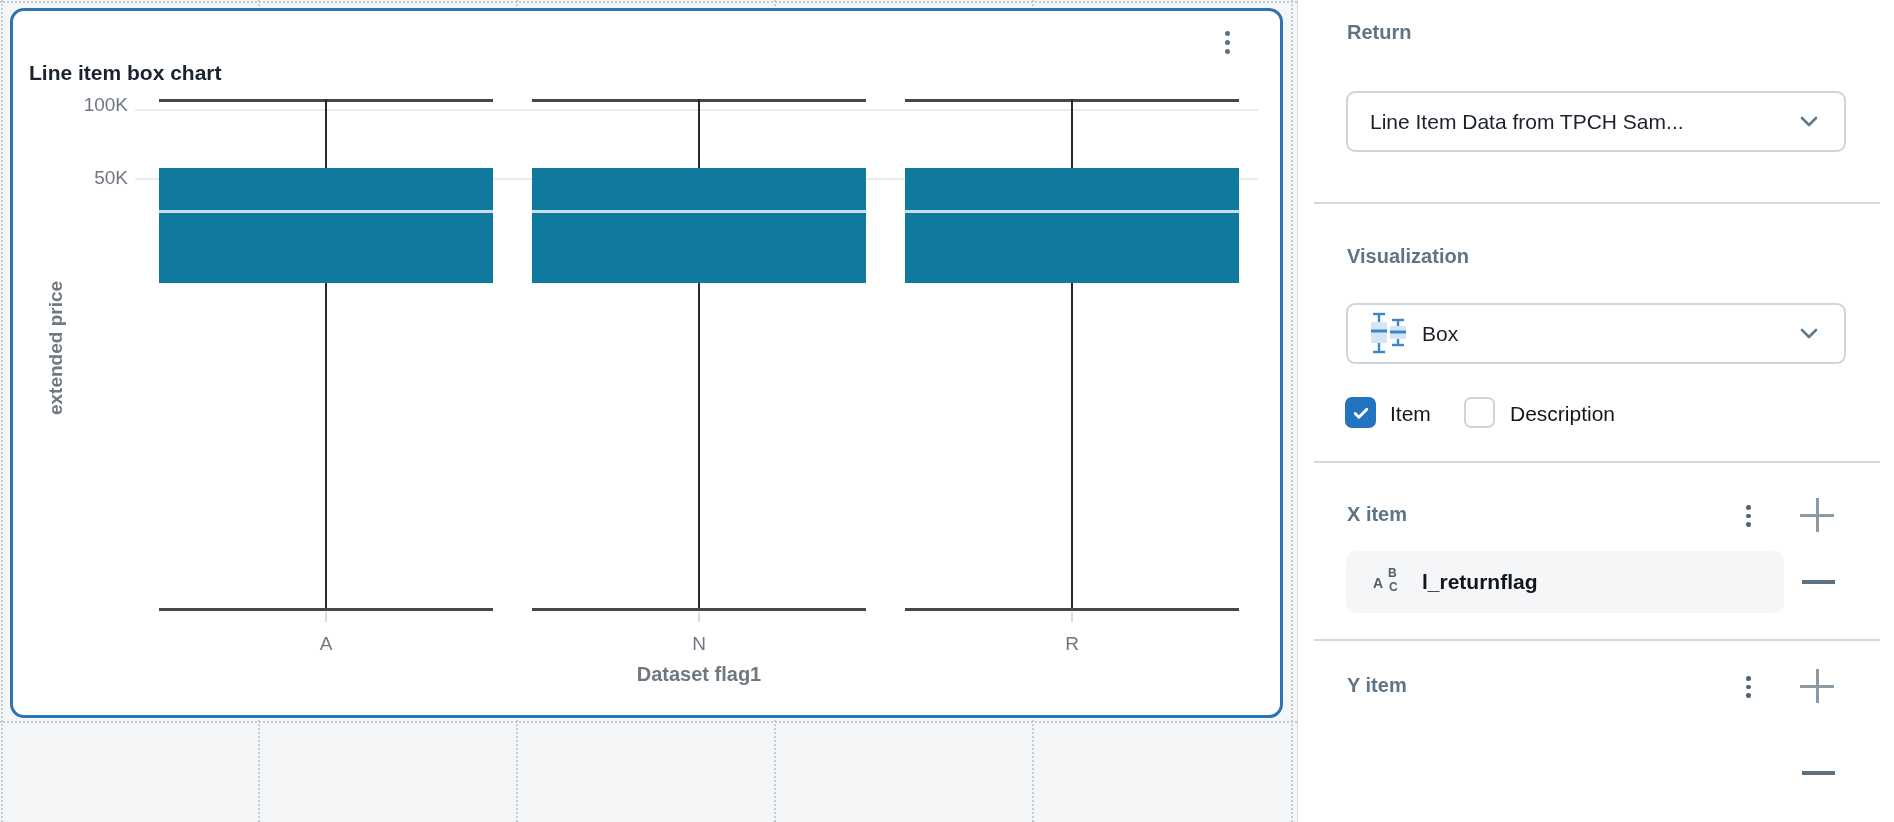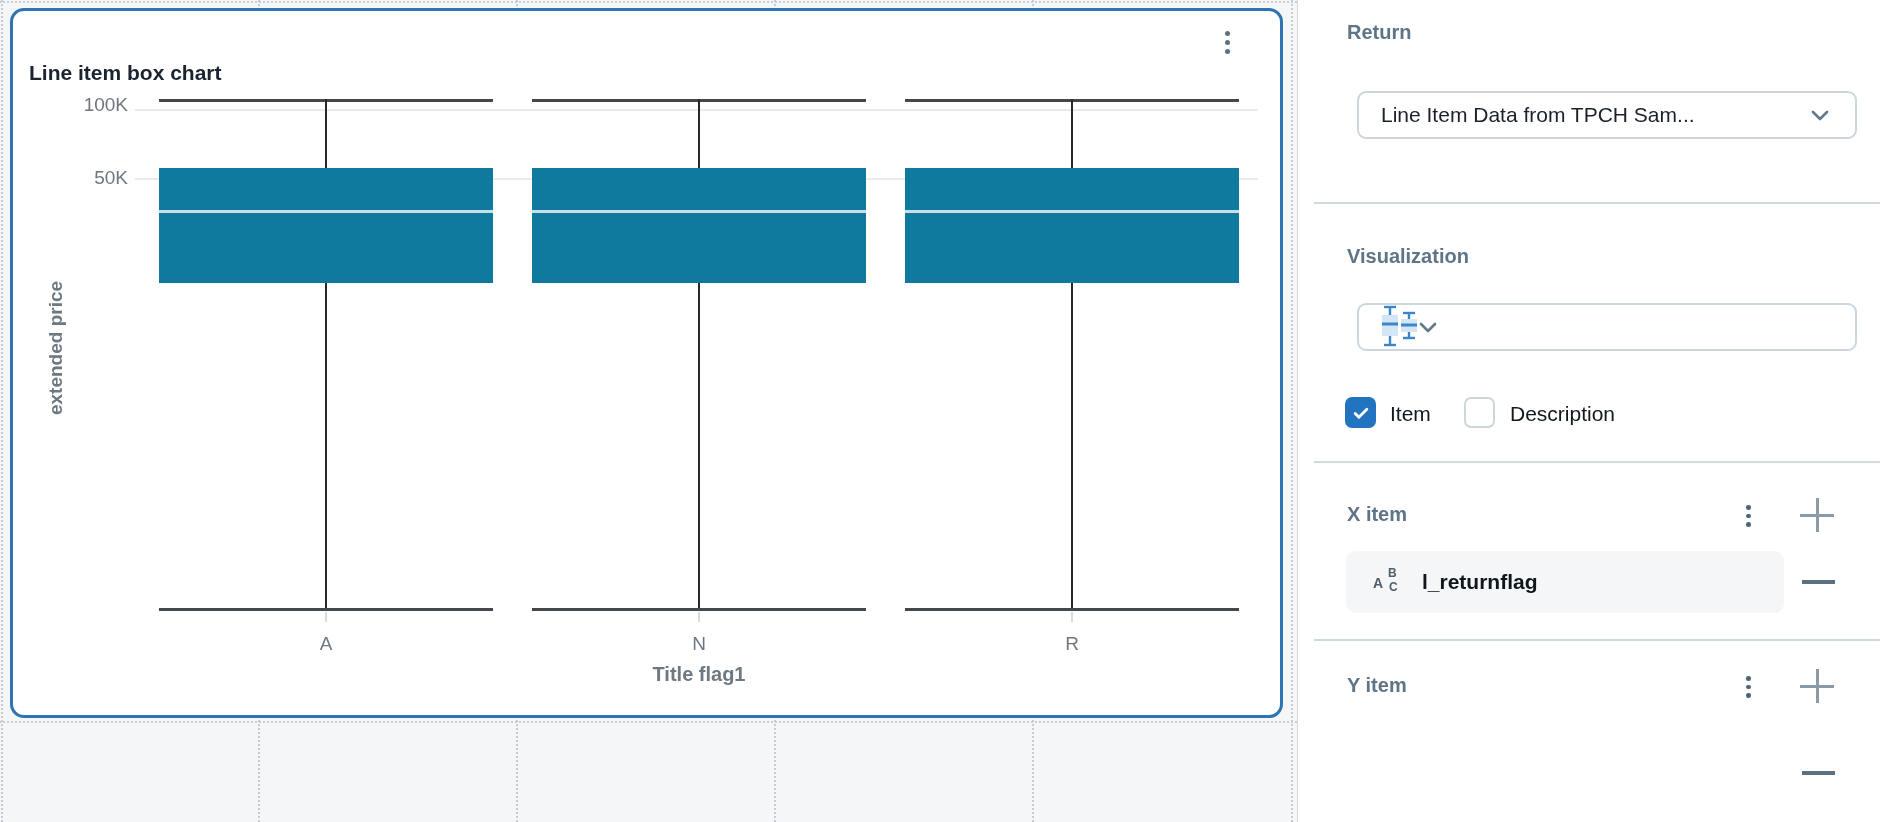--- a/index.html
+++ b/index.html
@@ -39,21 +39,21 @@
           font-size:20px;font-weight:700;color:#6e7881;}
   .ytitle{position:absolute;left:-96px;top:325px;width:280px;height:24px;text-align:center;
           font-size:19px;font-weight:700;color:#6e7881;transform:rotate(-90deg);}
 
   
   .panel{position:absolute;left:1297px;top:0;width:597px;height:822px;background:#ffffff;
          border-left:1px solid #d5dade;box-sizing:border-box;}
   .sec-label{position:absolute;left:49px;font-size:20px;font-weight:700;color:#5e7487;}
   .divider{position:absolute;left:16px;width:566px;height:2px;background:#cfdae0;}
   .select{
-    position:absolute;left:59px;width:500px;height:48px;border:2px solid #ccd6de;border-radius:9px;
+    position:absolute;left:48px;width:500px;height:61px;border:2px solid #ccd6de;border-radius:9px;
     display:flex;align-items:center;background:#fff;box-sizing:border-box;cursor:pointer;
   }
   .select .val{margin-left:22px;font-size:21px;color:#1b212b;flex:1;white-space:nowrap;overflow:hidden;}
   .select .chev{margin-right:26px;display:flex;align-items:center;}
   .checkbox{position:absolute;width:31px;height:31px;border-radius:7px;box-sizing:border-box;cursor:pointer;}
   .checkbox.checked{background:#2273c0;display:flex;align-items:center;justify-content:center;}
   .checkbox.unchecked{background:#fff;border:2px solid #ccd6dd;}
   .cb-label{position:absolute;font-size:21px;color:#12181f;}
   .plus{position:absolute;width:34px;height:34px;cursor:pointer;}
   .plus:before,.plus:after{content:"";position:absolute;background:#8b9aa7;}
@@ -131,21 +131,21 @@
   </div>
 
   <div class="xtickmark" style="left:312px"></div>
   <div class="xtickmark" style="left:685px"></div>
   <div class="xtickmark" style="left:1058px"></div>
 
   <div class="xcat" style="left:283px">A</div>
   <div class="xcat" style="left:656px">N</div>
   <div class="xcat" style="left:1029px">R</div>
 
-  <div class="xtitle">Title flag1</div>
+  <div class="xtitle">Dataset flag1</div>
 </div>
 
 <div class="panel">
 
   <div class="sec-label" style="top:21px">Return</div>
 
   <div class="select" style="top:91px">
     <span class="val">Line Item Data from TPCH Sam...</span>
     <span class="chev">
       <svg width="18" height="11" viewBox="0 0 18 11">
@@ -168,20 +168,21 @@
         <line x1="10" y1="32" x2="10" y2="41" stroke="#3a86c8" stroke-width="2.4"></line>
         <line x1="4" y1="41" x2="16" y2="41" stroke="#3a86c8" stroke-width="2.4"></line>
         <line x1="23" y1="9" x2="35" y2="9" stroke="#3a86c8" stroke-width="2.4"></line>
         <line x1="29" y1="9" x2="29" y2="15" stroke="#3a86c8" stroke-width="2.4"></line>
         <rect x="21" y="15" width="16" height="13" fill="#d4e6f6"></rect>
         <line x1="21" y1="21" x2="37" y2="21" stroke="#3a86c8" stroke-width="3"></line>
         <line x1="29" y1="28" x2="29" y2="34" stroke="#3a86c8" stroke-width="2.4"></line>
         <line x1="23" y1="34" x2="35" y2="34" stroke="#3a86c8" stroke-width="2.4"></line>
       </svg>
     </span>
+    <span class="val" style="margin-left:14px">Box</span>
     <span class="chev">
       <svg width="18" height="11" viewBox="0 0 18 11">
           <path d="M2 2l7 7 7-7" stroke="#63798a" stroke-width="2.6" fill="none" stroke-linecap="round" stroke-linejoin="round"></path>
         </svg>
     </span>
   </div>
 
   <div class="checkbox checked" style="left:47px;top:397px">
     <svg width="20" height="20" viewBox="0 0 24 24">
       <path d="M5 12.5l4.5 4.5L19 7.5" stroke="#ffffff" stroke-width="3.4" fill="none" stroke-linecap="round" stroke-linejoin="round"></path>

